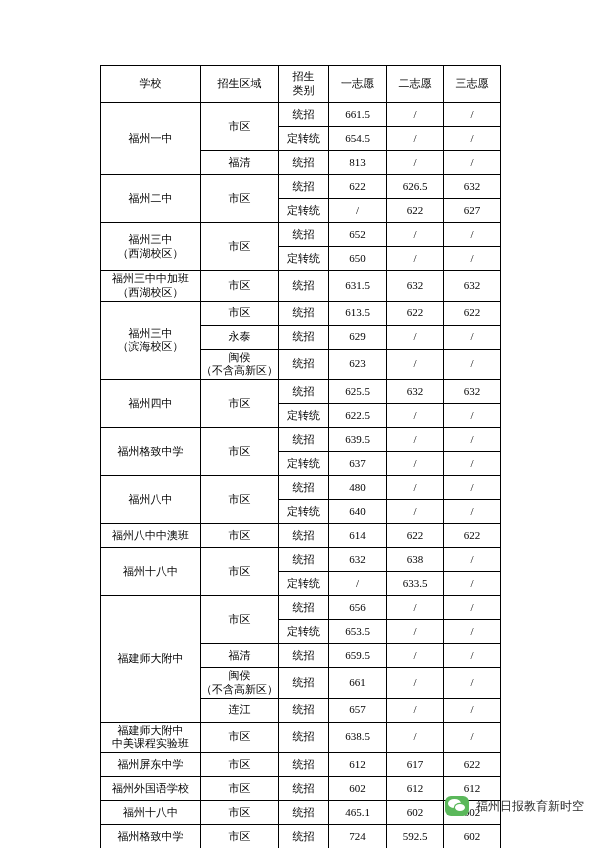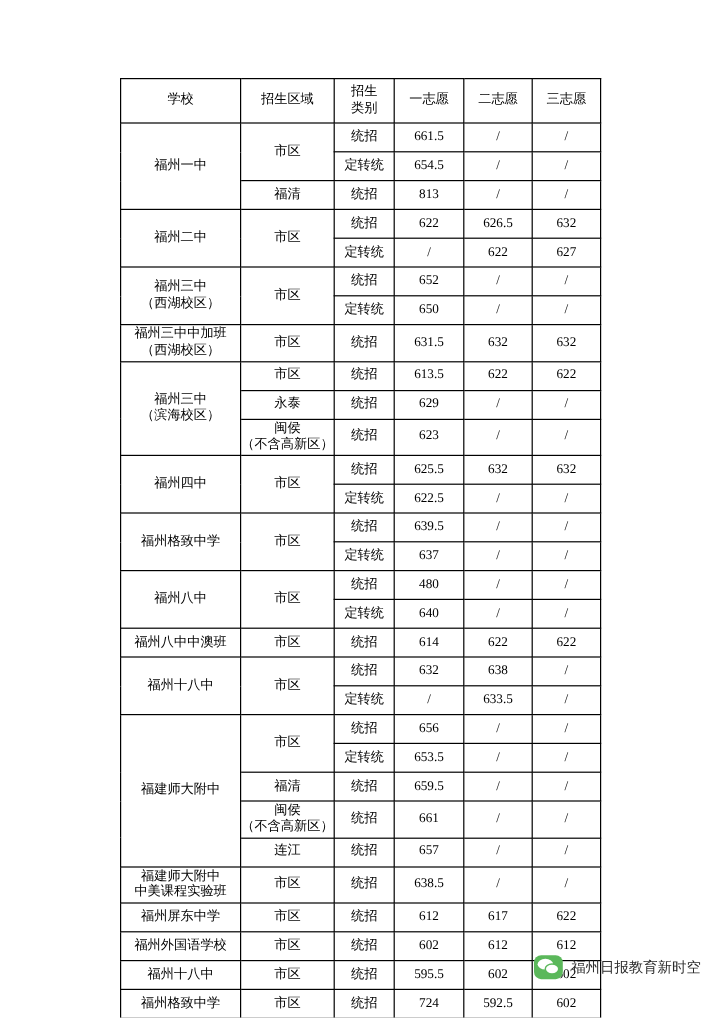--- a/index.html
+++ b/index.html
@@ -339,21 +339,21 @@
             <td class="cell-multiline">市区</td>
             <td>统招</td>
             <td>602</td>
             <td>612</td>
             <td>612</td>
           </tr>
           <tr>
             <td class="cell-multiline">福州十八中</td>
             <td class="cell-multiline">市区</td>
             <td>统招</td>
-            <td>595.5</td>
+            <td>465.1</td>
             <td>602</td>
             <td>602</td>
           </tr>
           <tr>
             <td class="cell-multiline">福州格致中学</td>
             <td class="cell-multiline">市区</td>
             <td>统招</td>
             <td>724</td>
             <td>592.5</td>
             <td>602</td>

